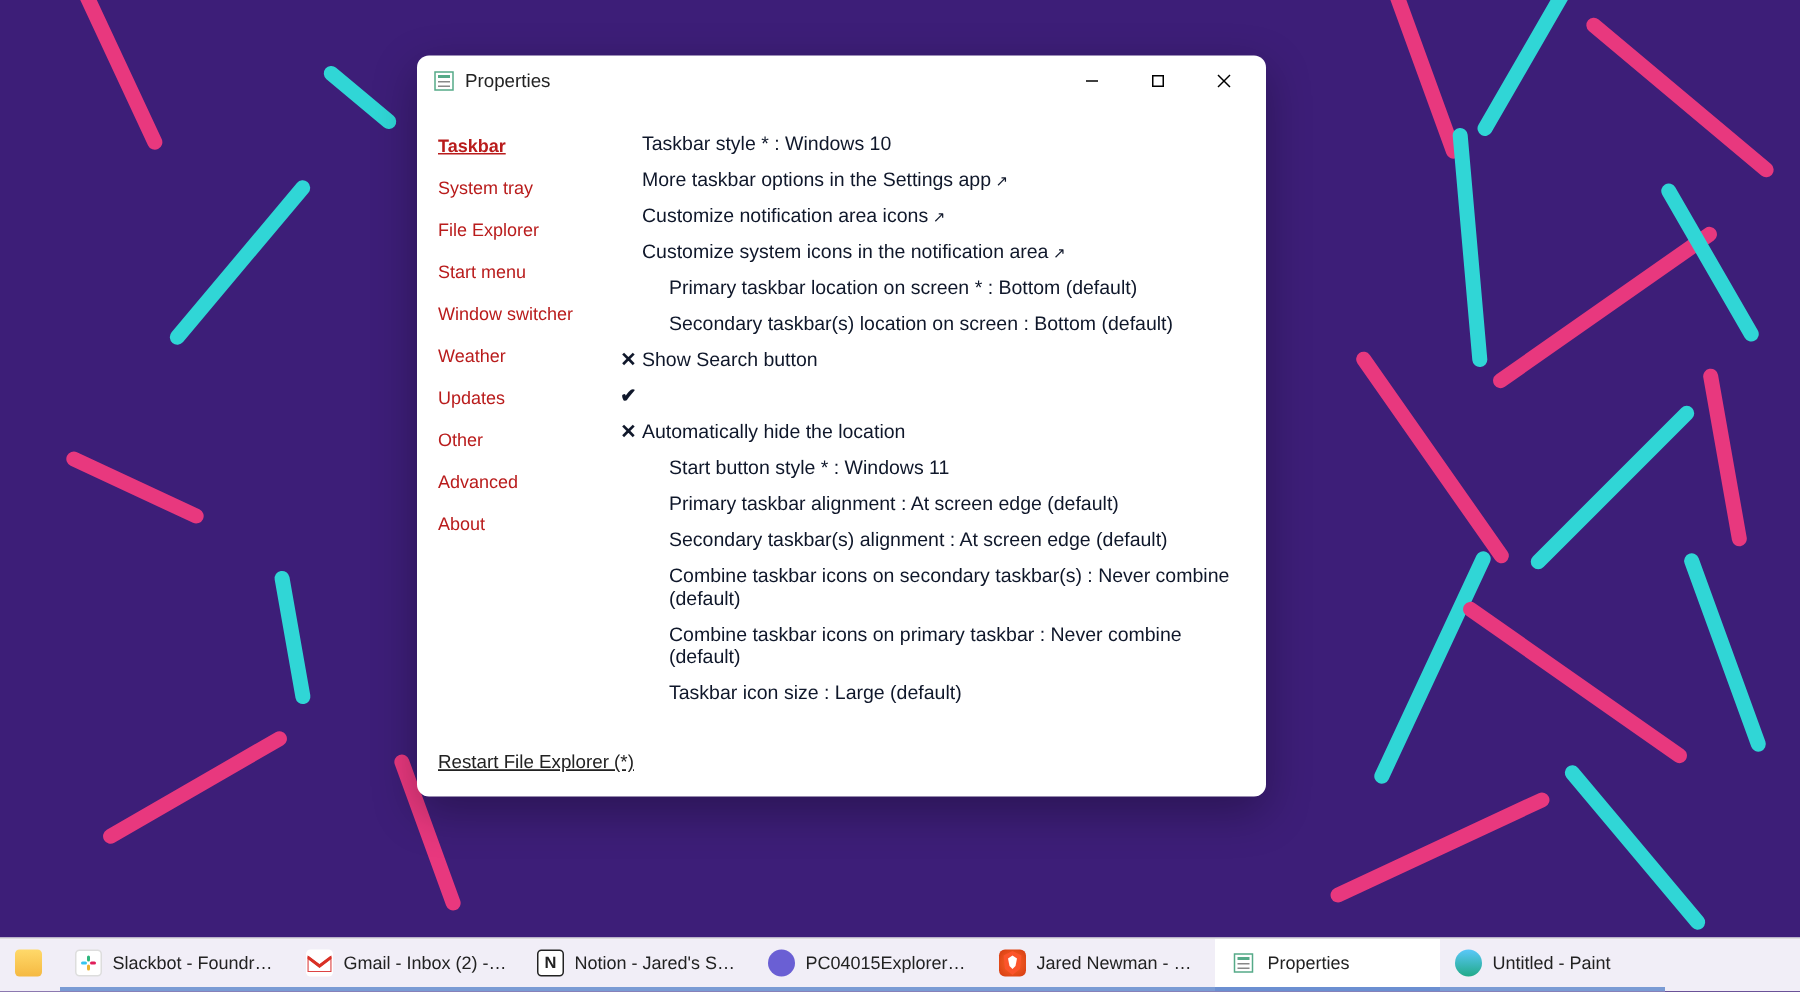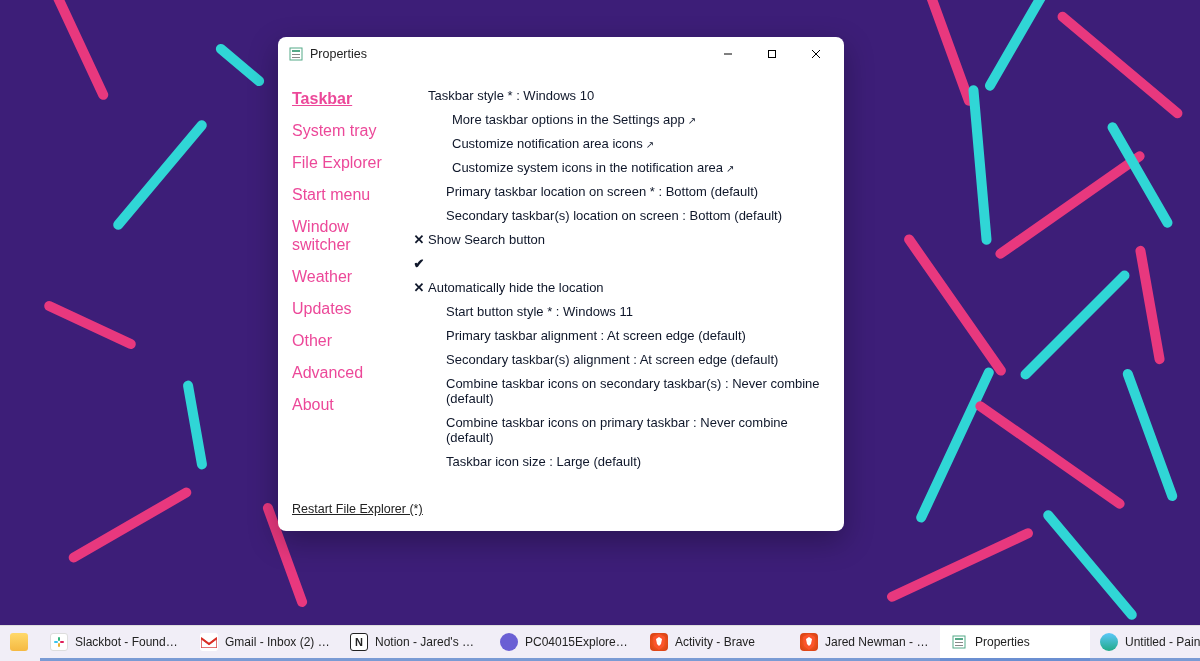--- a/index.html
+++ b/index.html
@@ -23,29 +23,29 @@
   display:flex; flex-direction:column;
 }
 .titlebar { height:34px; display:flex; align-items:center; padding:0 6px 0 10px; }
 .titlebar .ticon { width:16px; height:16px; margin-right:6px; display:flex; align-items:center; justify-content:center; }
 .titlebar .ttext { font-size:12.5px; color:#222; }
 .winbtns { margin-left:auto; display:flex; }
 .wbtn { width:44px; height:28px; display:flex; align-items:center; justify-content:center; color:#333; }
 
 .body { flex:1; display:flex; padding:6px 0 0 0; }
 .sidebar { width:128px; padding:6px 0 0 14px; }
-.sidebar .item { font-size:16px; color:#ec4899; padding:7px 0; cursor:pointer; }
+.sidebar .item { font-size:12px; color:#b91c1c; padding:7px 0; cursor:pointer; }
 .sidebar .item.active { font-weight:600; text-decoration:underline; }
 
 .content { flex:1; padding:6px 10px 0 4px; font-size:13px; color:#0f172a; }
 .row { display:flex; align-items:center; padding:4.5px 0; }
 .row .ind { width:18px; display:flex; align-items:center; justify-content:center; font-size:13px; font-weight:600; }
 .row .txt { flex:1; }
 .row.sub { padding-left:18px; }
-.link { cursor:pointer;margin-left:24px; }
+.link { cursor:pointer; }
 .arrow { font-size:10px; margin-left:3px; }
 
 .footer { padding:10px 14px 14px;text-decoration:underline; }
 .footer a { font-size:12.5px; color:#222; text-decoration:underline; cursor:pointer; }
 
 .taskbar {
   position:absolute; left:0; right:0; bottom:0; height:36px;
   background:#f1eef7; display:flex; align-items:stretch;
   border-top:1px solid #ddd;
 }
@@ -247,29 +247,20 @@
       <span class="tbicon i-ep"></span>
       <span class="tblabel">PC04015ExplorerPa...</span>
     </div>
     <div class="tbitem pinned">
       <span class="tbicon i-brave">
         <svg width="14" height="16" viewBox="0 0 14 16">
           <path d="M7 0 L13 3 L12 12 L7 16 L2 12 L1 3 Z" fill="#fb542b"></path>
           <path d="M7 3 L10 5 L9 10 L7 12 L5 10 L4 5 Z" fill="#fff"></path>
         </svg>
       </span>
-      <span class="tblabel">Activity - Brave</span>
-    </div>
-    <div class="tbitem pinned">
-      <span class="tbicon i-brave">
-        <svg width="14" height="16" viewBox="0 0 14 16">
-          <path d="M7 0 L13 3 L12 12 L7 16 L2 12 L1 3 Z" fill="#fb542b"></path>
-          <path d="M7 3 L10 5 L9 10 L7 12 L5 10 L4 5 Z" fill="#fff"></path>
-        </svg>
-      </span>
       <span class="tblabel">Jared Newman - Br...</span>
     </div>
     <div class="tbitem active">
       <span class="tbicon i-props">
         <svg width="14" height="14" viewBox="0 0 14 14">
           <rect x="1" y="1" width="12" height="12" fill="#fff" stroke="#5a8"></rect>
           <rect x="3" y="3" width="8" height="2" fill="#5a8"></rect>
           <rect x="3" y="7" width="8" height="1" fill="#888"></rect>
           <rect x="3" y="10" width="8" height="1" fill="#888"></rect>
         </svg>

